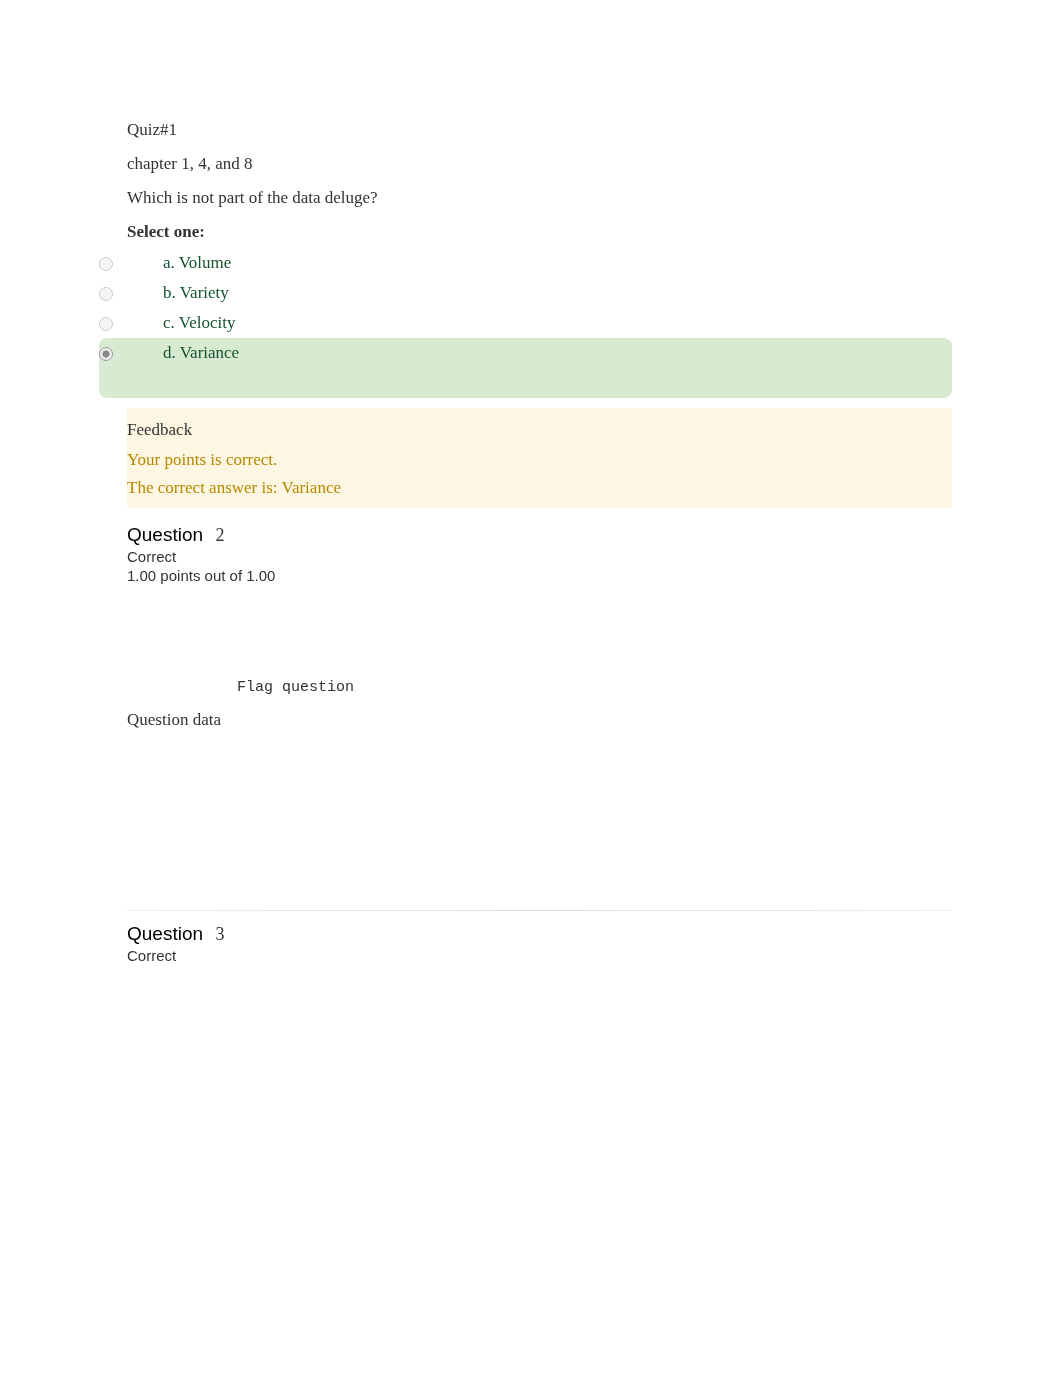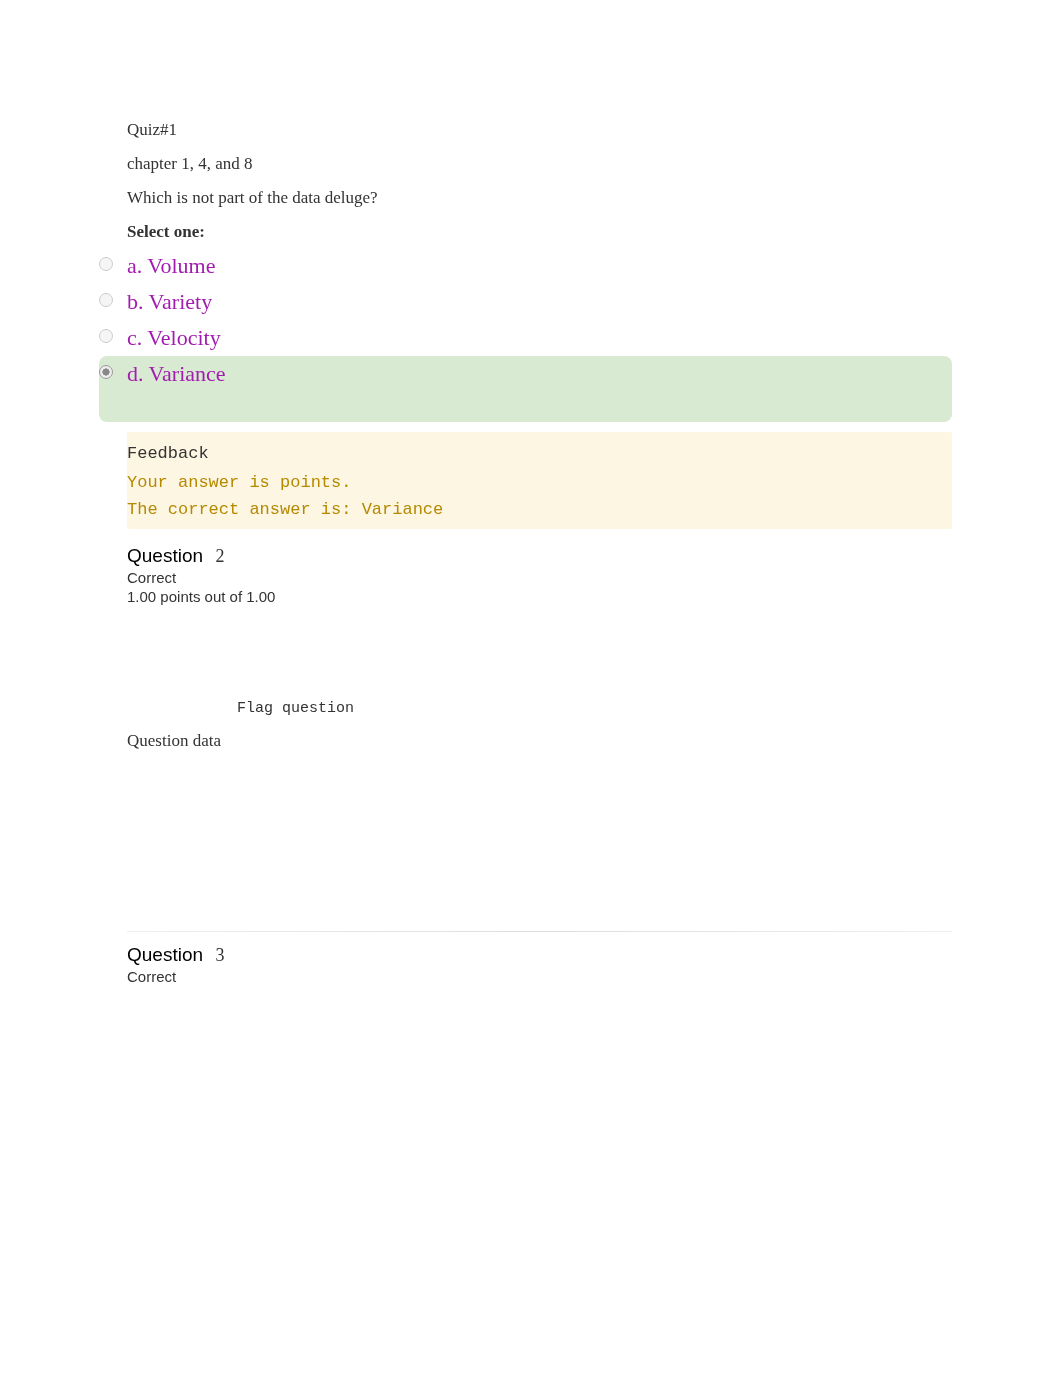--- a/index.html
+++ b/index.html
@@ -54,22 +54,23 @@
       margin-right: 14px;
       margin-top: 4px;
       flex-shrink: 0;
       box-sizing: border-box;
     }
     .option-radio.checked {
       background: radial-gradient(circle, #888 0%, #888 40%, #eee 45%, #eee 100%);
       border-color: #999;
     }
     .option-text {
-      font-size: 22px;
-      color: #a21caf;
+      font-size: 17px;
+      color: #14532d;
+      margin-left: 36px;
     }
     .option-correct {
       background: #d9ead3;
       padding: 5px 0 35px 0;
       margin-left: -28px;
       padding-left: 0;
       display: flex;
       align-items: flex-start;
       width: calc(100% + 28px + 110px);
       border-radius: 8px;
@@ -77,21 +78,20 @@
     .option-correct .option-radio {
       margin-left: 0;
     }
     .feedback-block {
       background: #fdf6e3;
       padding: 12px 0 10px 0;
       margin-top: 10px;
       margin-left: 0;
       width: calc(100% + 110px);
       border-radius: 2px;
-      font-family: Liberation Mono, monospace;
     }
     .feedback-block-inner {
       padding-left: 0;
     }
     .feedback-title {
       font-size: 17px;
       color: #333;
       margin-bottom: 10px;
     }
     .feedback-correct {
@@ -173,21 +173,21 @@
       <div class="option-text">c. Velocity</div>
     </div>
     <div class="option-correct">
       <div class="option-radio checked"></div>
       <div class="option-text">d. Variance</div>
     </div>
 
     <div class="feedback-block">
       <div class="feedback-block-inner">
         <div class="feedback-title">Feedback</div>
-        <div class="feedback-correct">Your answer is points.</div>
+        <div class="feedback-correct">Your points is correct.</div>
         <div class="feedback-answer">The correct answer is: Variance</div>
       </div>
     </div>
 
     <div class="question-meta">
       <span class="question-label">Question</span>
       <span class="question-number">2</span>
       <div class="question-status">Correct</div>
       <div class="question-points">1.00 points out of 1.00</div>
     </div>

